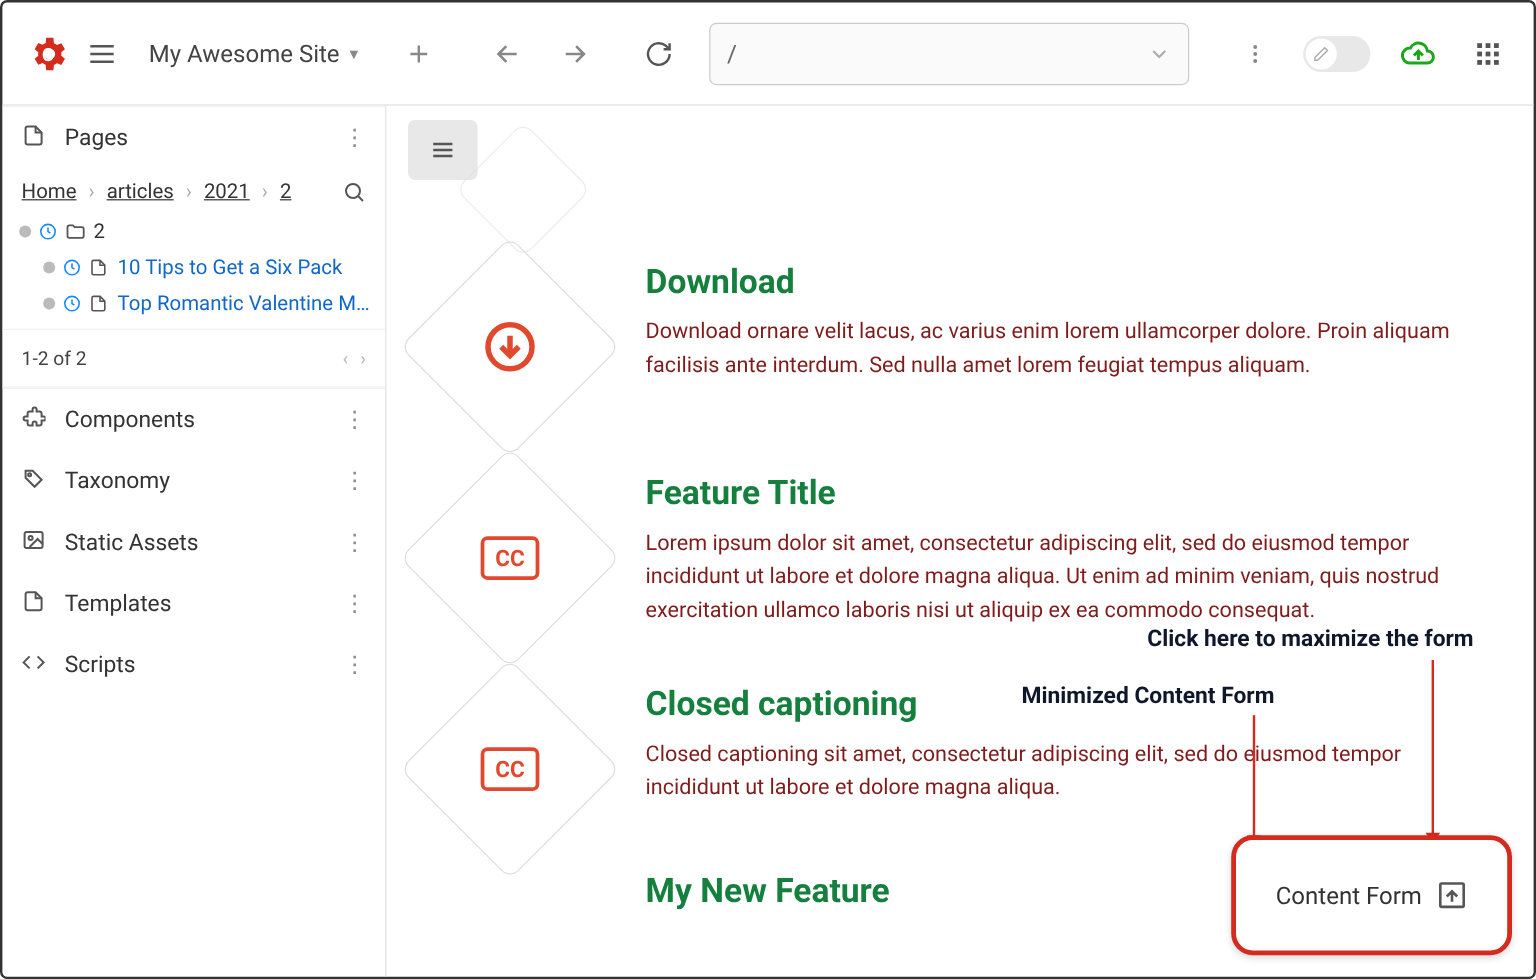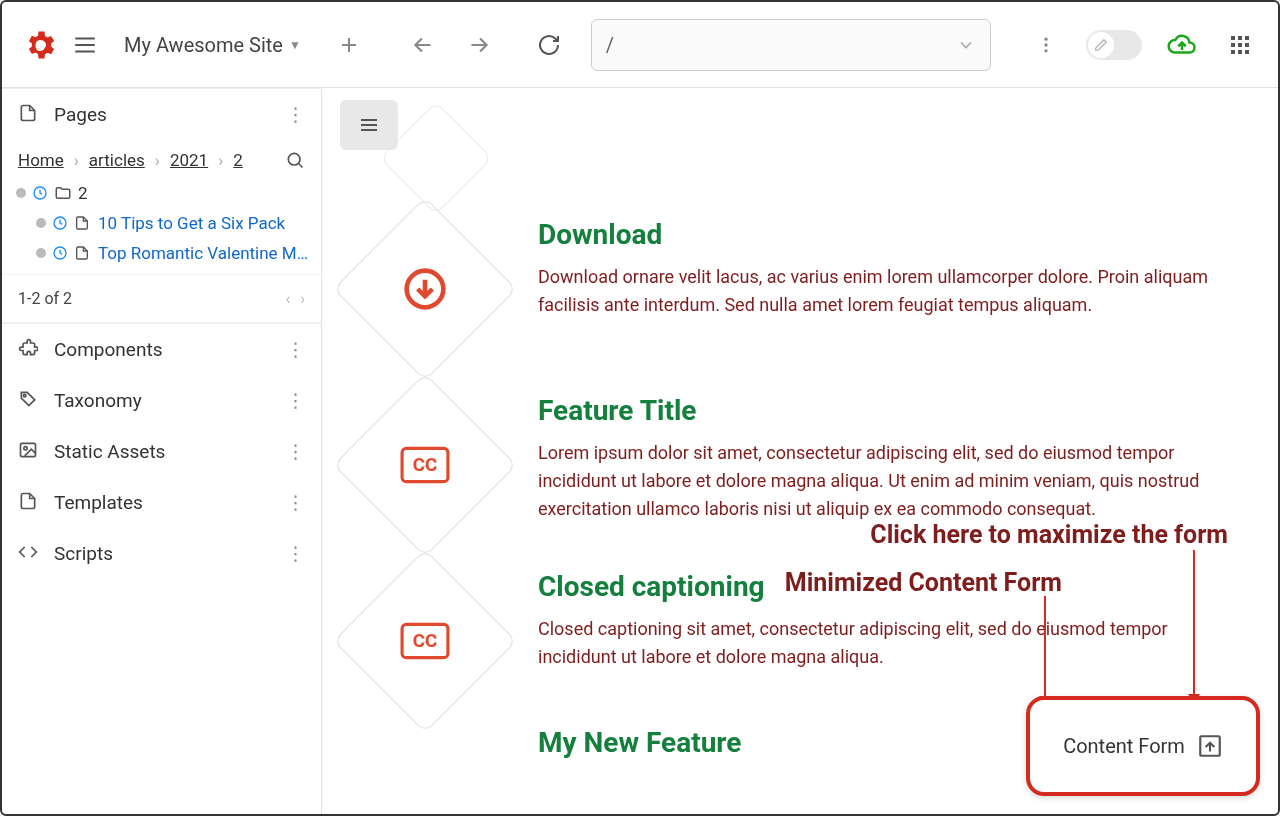--- a/index.html
+++ b/index.html
@@ -60,21 +60,21 @@
 .ham-box { position: absolute; top: 12px; left: 18px; width: 58px; height: 50px; background: #e8e8e8; border-radius: 6px; display:flex; align-items:center; justify-content:center; color:#555; font-size: 22px; cursor:pointer; }
 .features { padding-top: 70px; }
 .feature { display: flex; align-items: flex-start; padding: 20px 40px 20px 20px; gap: 48px; }
 .diamond { width: 130px; height: 130px; transform: rotate(45deg); border: 1px solid #ddd; border-radius: 10px; flex-shrink: 0; display:flex; align-items:center; justify-content:center; margin-top: 6px; }
 .diamond.small { width: 80px; height: 80px; margin-top: -40px; opacity: 0.6; }
 .diamond .inner { transform: rotate(-45deg); color: #e0492e; display:flex; align-items:center; justify-content:center; }
 .feat-body h3 { font-size: 28px; font-weight: 700; color: #15803d; margin-bottom: 12px; }
 .feat-body p { font-size: 18px; color: #7f1d1d; line-height: 1.55; max-width: 710px; }
 
 
-.annot { position: absolute; color: #7f1d1d; font-weight: 700; font-size: 25px; }
+.annot { position: absolute; color: #0f172a; font-weight: 700; font-size: 19px; }
 .annot.a1 { top: 432px; right: 50px; }
 .annot.a2 { top: 480px; right: 216px; }
 .arrow { position: absolute; width: 2px; background: #d42b1e; }
 .arrow::after { content:""; position:absolute; bottom:-2px; left:-5px; border-left:6px solid transparent; border-right:6px solid transparent; border-top:10px solid #d42b1e; }
 .arrow.ar1 { height: 152px; top: 462px; right: 83px; }
 .arrow.ar2 { height: 108px; top: 508px; right: 232px; }
 
 
 .content-form { position: absolute; bottom: 18px; right: 18px; width: 234px; height: 100px; background: #fff; border: 4px solid #d42b1e; border-radius: 18px; display:flex; align-items:center; justify-content:center; gap: 12px; box-shadow: 0 2px 6px rgba(0,0,0,0.15); cursor:pointer; }
 .content-form span { font-size: 20px; color: #333; }

